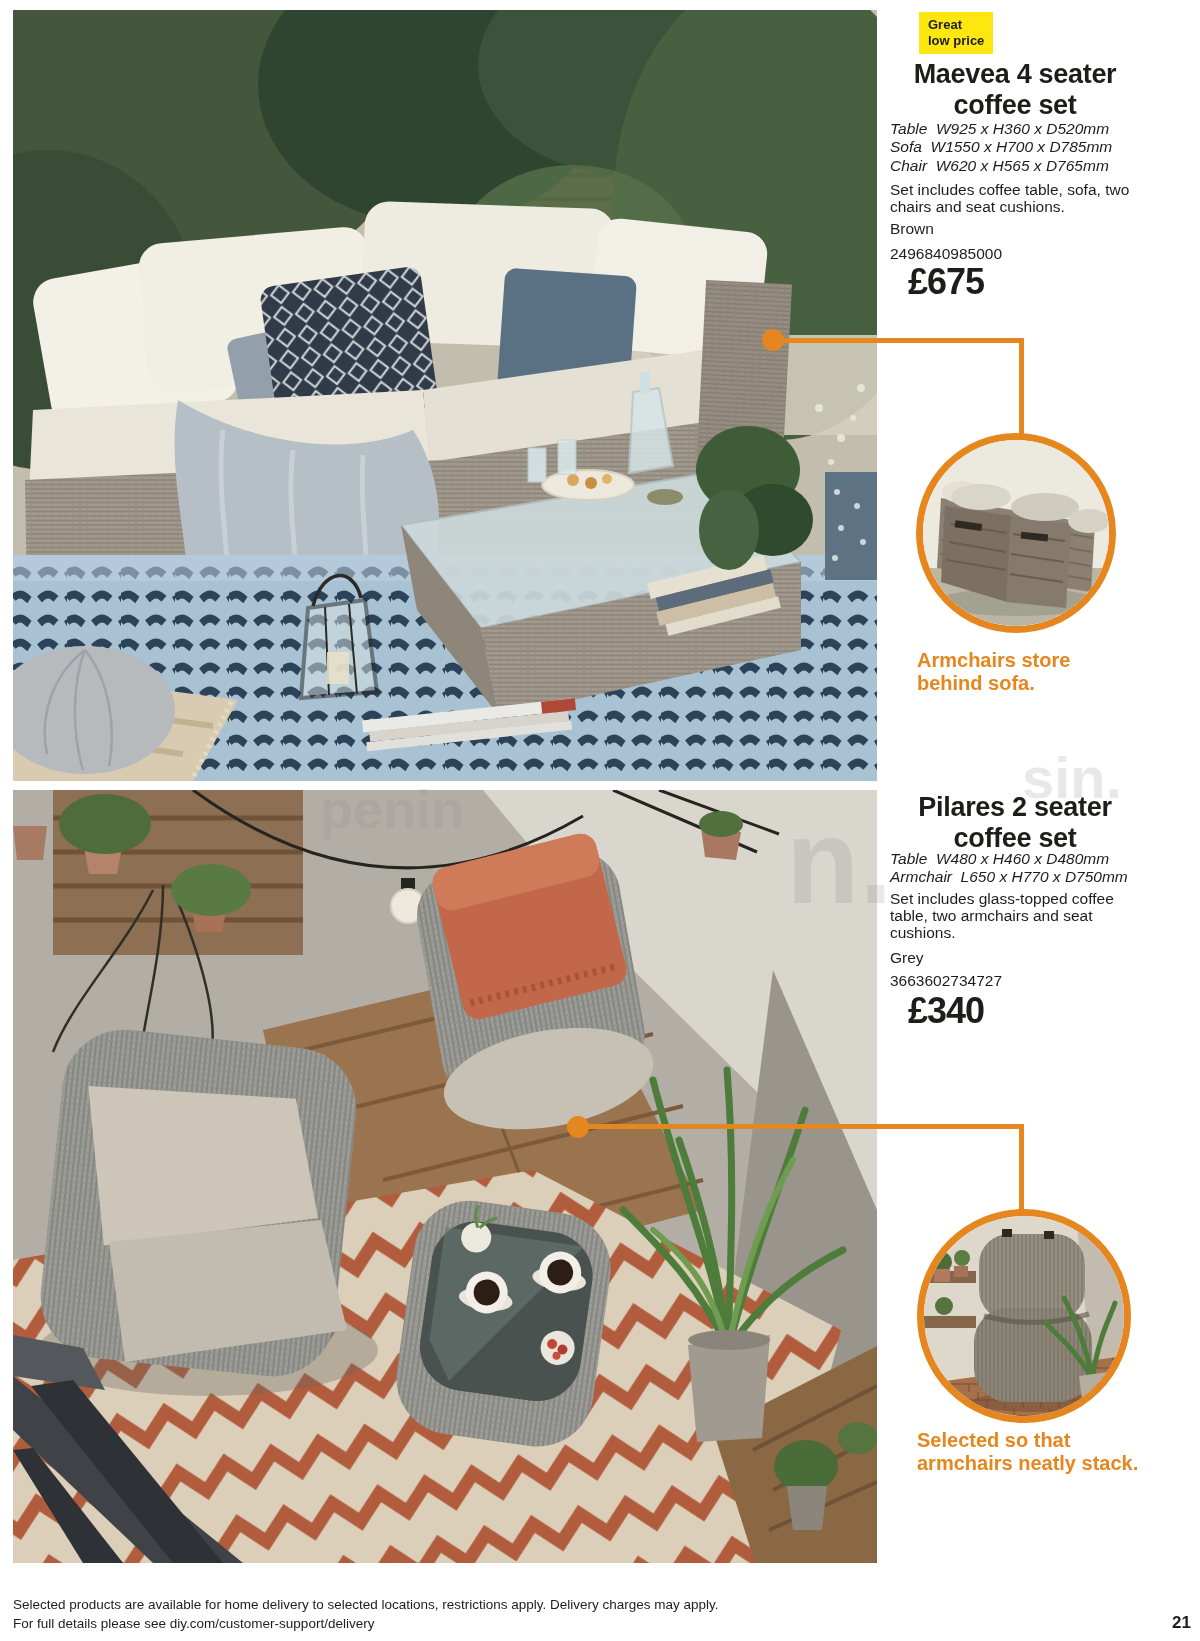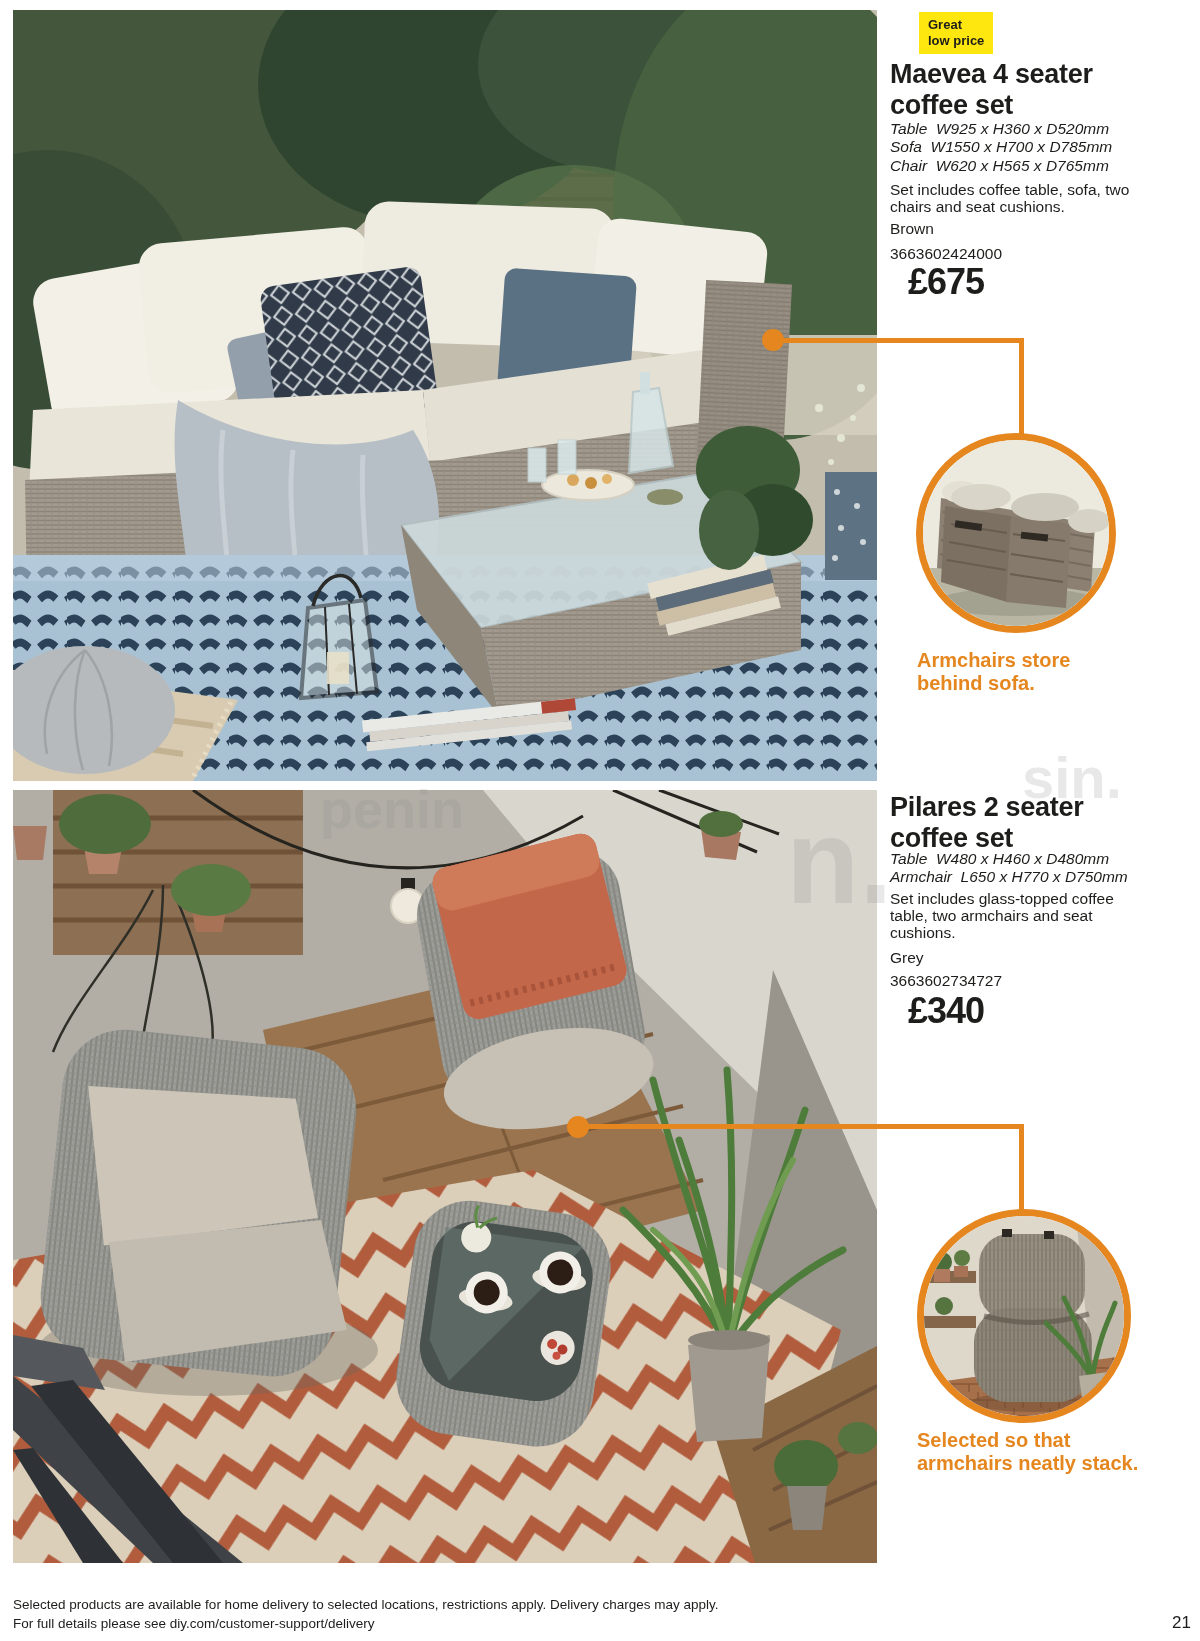--- a/index.html
+++ b/index.html
@@ -10,35 +10,35 @@
   }
   .photo { position:absolute; left:13px; z-index:1; display:block; }
   .badge {
     position:absolute; left:888px; top:12px; z-index:4;
     background:#fde70f; color:#1d1d1b; font-weight:bold;
     font-size:13px; line-height:1.2; padding:5px 9px 6px 9px;
     white-space:pre-line;
     margin-left:31px;
   }
   .title { position:absolute; left:890px; z-index:4; width:250px;
-    font-size:27px; font-weight:700; line-height:1.16; letter-spacing:-0.3px; }
+    font-size:27px; font-weight:700; line-height:1.16; letter-spacing:-0.3px;text-align:center; }
   .specs { position:absolute; left:890px; z-index:4; font-size:15.5px; line-height:1.18; }
   .specs div { white-space:pre-wrap;font-style:italic; }
   .desc { position:absolute; left:890px; z-index:4; width:252px; font-size:15.5px; line-height:1.1; }
   .meta { position:absolute; left:890px; z-index:4; font-size:15.5px; }
   .price { position:absolute; left:908px; z-index:4; font-size:36px; font-weight:700; letter-spacing:-1px; }
   .callout-text { position:absolute; left:917px; z-index:4; color:#e5861e; font-weight:700;
     font-size:20px; line-height:1.15; }
   .hline, .vline { position:absolute; background:#e5861e; z-index:5; }
   .dot { position:absolute; width:22px; height:22px; border-radius:50%; background:#e5861e; z-index:6; }
   .ring { position:absolute; border-radius:50%; border:7px solid #e5861e; overflow:hidden;
     background:#fff; z-index:5; box-sizing:border-box; }
   .ring svg { display:block; }
   .footer-line { position:absolute; left:13px; z-index:4; font-size:13.5px; line-height:1.2; }
-  .page-num { position:absolute; left:1172px; top:1613px; z-index:4; font-size:17px; font-weight:400; }
+  .page-num { position:absolute; left:1172px; top:1613px; z-index:4; font-size:17px; font-weight:700; }
   .wm { position:absolute; z-index:3; font-weight:700; pointer-events:none; }
   .wm1 { left:320px; top:778px; font-size:54px; color:rgba(140,140,140,0.20); }
   .wm2 { left:786px; top:792px; font-size:120px; color:rgba(120,120,120,0.16); }
   .wm3 { left:1022px; top:744px; font-size:58px; color:rgba(150,150,150,0.22); }
 </style>
 </head>
 <body>
 
 <svg class="photo" style="top:10px" width="864" height="771" viewBox="0 0 864 771" preserveAspectRatio="none">
   <defs>
@@ -286,21 +286,21 @@
 <div class="badge">Great
 low price</div>
 <div class="title" style="top:59px">Maevea 4 seater coffee set</div>
 <div class="specs" style="top:120px">
   <div>Table  W925 x H360 x D520mm</div>
   <div>Sofa  W1550 x H700 x D785mm</div>
   <div>Chair  W620 x H565 x D765mm</div>
 </div>
 <div class="desc" style="top:181px">Set includes coffee table, sofa, two chairs and seat cushions.</div>
 <div class="meta" style="top:220px">Brown</div>
-<div class="meta" style="top:245px">3663602424000</div>
+<div class="meta" style="top:245px">2496840985000</div>
 <div class="price" style="top:261px">£675</div>
 
 <div class="dot" style="left:762px; top:329px"></div>
 <div class="hline" style="left:773px; top:338px; width:251px; height:5px"></div>
 <div class="vline" style="left:1019px; top:338px; width:5px; height:100px"></div>
 <div class="ring" style="left:916px; top:433px; width:200px; height:200px">
   <svg width="186" height="186" viewBox="0 0 186 186">
     <rect width="186" height="186" fill="#eceadf"></rect>
     <rect x="0" y="128" width="186" height="58" fill="#b9b7a4"></rect>
     <ellipse cx="95" cy="162" rx="80" ry="14" fill="#8e8c7c" opacity="0.5"></ellipse>

